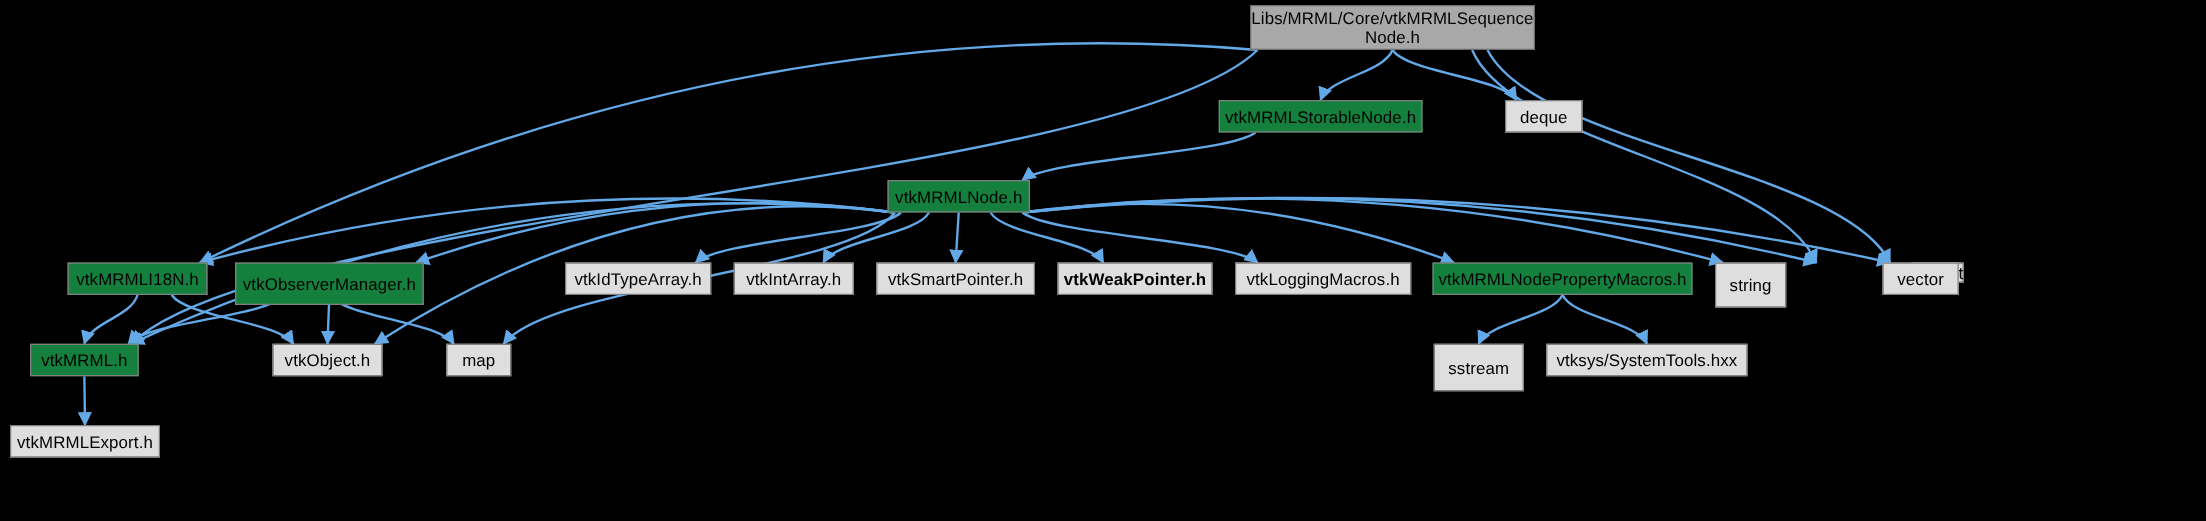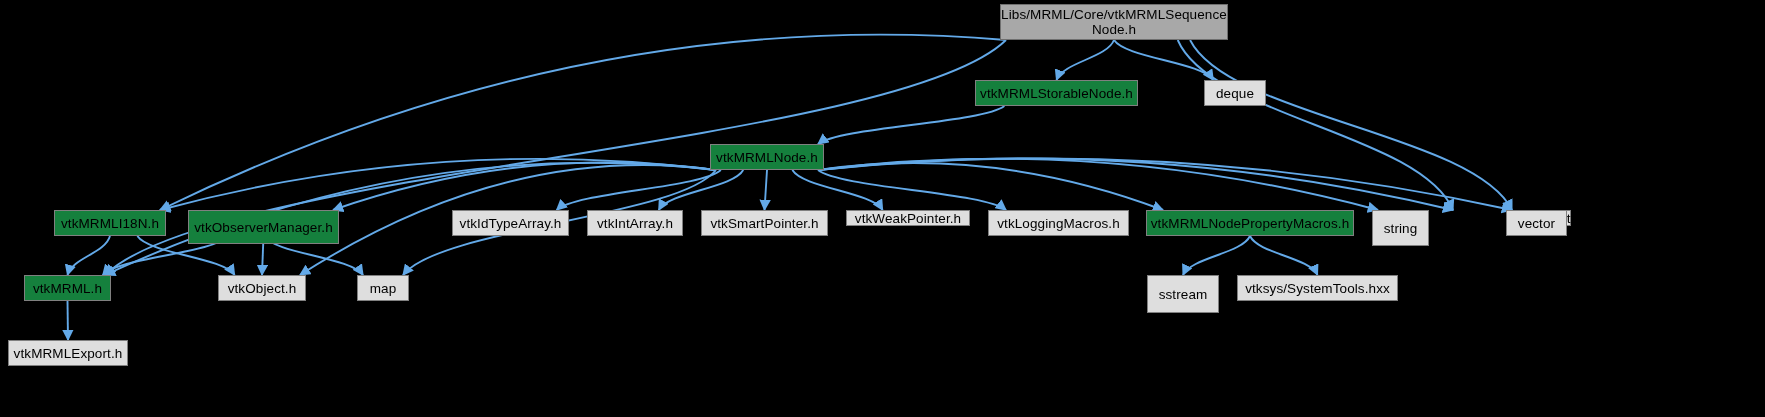--- a/index.html
+++ b/index.html
@@ -75,21 +75,21 @@
       <div class="node root" style="left: 1000px; top: 4px; width: 228px; height: 36px;">Libs/MRML/Core/vtkMRMLSequence
 Node.h</div>
       <div class="node white" style="left: 975px; top: 80px; width: 163px; height: 26px;">vtkMRMLStorableNode.h</div>
       <div class="node grayl" style="left: 1204px; top: 80px; width: 62px; height: 26px;">deque</div>
       <div class="node white" style="left: 710px; top: 144px; width: 114px; height: 26px;">vtkMRMLNode.h</div>
       <div class="node white" style="left: 54px; top: 210px; width: 112px; height: 26px;">vtkMRMLI18N.h</div>
       <div class="node white" style="left: 188px; top: 210px; width: 151px; height: 34px;">vtkObserverManager.h</div>
       <div class="node grayl" style="left: 452px; top: 210px; width: 117px; height: 26px;">vtkIdTypeArray.h</div>
       <div class="node grayl" style="left: 587px; top: 210px; width: 96px; height: 26px;">vtkIntArray.h</div>
       <div class="node grayl" style="left: 701px; top: 210px; width: 127px; height: 26px;">vtkSmartPointer.h</div>
-      <div class="node grayl" style="left: 846px; top: 210px; width: 124px; height: 16px;">vtkWeakPointer.h</div>
+      <div class="node grayl" style="left: 846px; top: 210px; width: 124px; height: 26px; font-weight: bold;">vtkWeakPointer.h</div>
       <div class="node grayl" style="left: 988px; top: 210px; width: 141px; height: 26px;">vtkLoggingMacros.h</div>
       <div class="node white" style="left: 1146px; top: 210px; width: 208px; height: 26px;">vtkMRMLNodePropertyMacros.h</div>
       <div class="node grayl" style="left: 1372px; top: 210px; width: 57px; height: 36px;">string</div>
       <div class="node grayl" style="left: 1529px; top: 210px; width: 42px; height: 16px; padding-left: 28px;">set</div>
       <div class="node grayl" style="left: 1506px; top: 210px; width: 61px; height: 26px;">vector</div>
       <div class="node white" style="left: 24px; top: 275px; width: 87px; height: 26px;">vtkMRML.h</div>
       <div class="node grayl" style="left: 218px; top: 275px; width: 88px; height: 26px;">vtkObject.h</div>
       <div class="node grayl" style="left: 357px; top: 275px; width: 52px; height: 26px;">map</div>
       <div class="node grayl" style="left: 1147px; top: 275px; width: 72px; height: 38px;">sstream</div>
       <div class="node grayl" style="left: 1237px; top: 275px; width: 161px; height: 26px;">vtksys/SystemTools.hxx</div>

